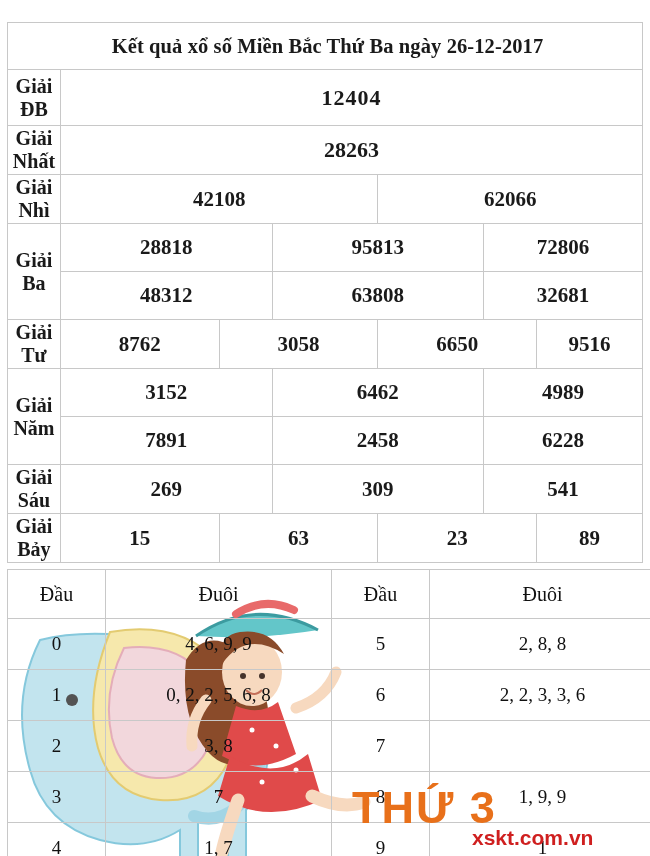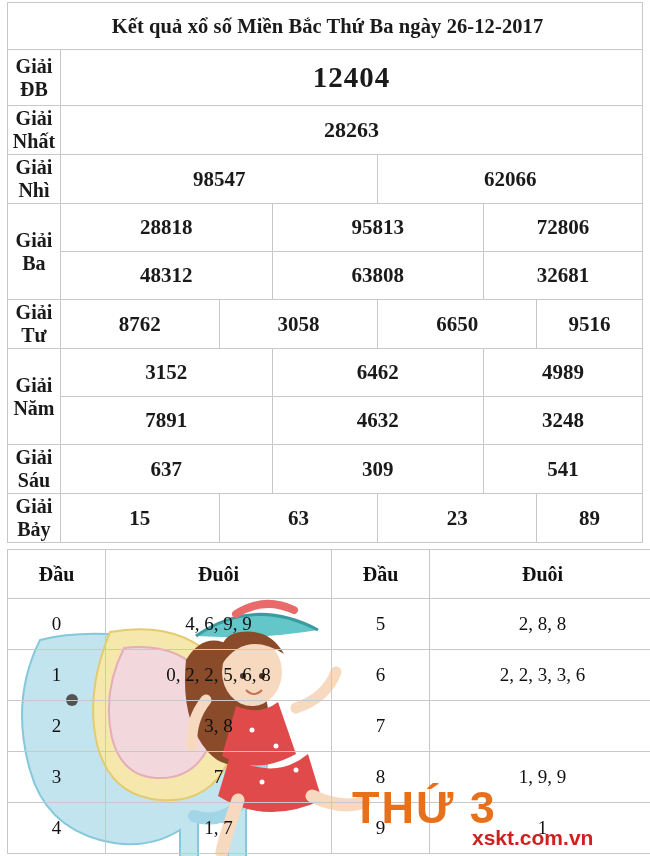--- a/index.html
+++ b/index.html
@@ -11,21 +11,21 @@
     height: 856px;
     background: #ffffff;
     font-family: "Liberation Serif", serif;
     overflow: hidden;
   }
   .page {
     position: relative;
     width: 522px;
     height: 856px;
     box-sizing: border-box;
-    padding: 2px 7px 0 7px;
+    padding: 22px 7px 0 7px;
     background: #fff;
   }
 
   
   table.results {
     width: 636px;
     border-collapse: collapse;
     table-layout: fixed;
   }
   table.results td {
@@ -43,21 +43,21 @@
     letter-spacing: 0.1px;
   }
   td.label {
     width: 192px;
     font-size: 20px;
     font-weight: normal;
     color: #111;
   }
   td.db {
     color: #cc0000;
-    font-size: 29px;
+    font-size: 22px;
     letter-spacing: 1px;
   }
   td.g1 {
     font-size: 22px;
   }
   td.g2, td.g3, td.g5 {
     font-size: 21px;
   }
   td.g4, td.g6, td.g7 {
     font-size: 21px;
@@ -84,21 +84,21 @@
     border: 1px solid #c8c8c8;
     text-align: center;
     vertical-align: middle;
     height: 48px;
     font-size: 19px;
     font-weight: normal;
     color: #111;
     background: transparent;
   }
   table.summary th {
-    font-weight: bold;
+    font-weight: normal;
     font-size: 20px;
     height: 46px;
   }
   .col-dau { width: 95px; }
   .col-duoi { width: 223px; }
 
   
   .art {
     position: absolute;
     left: 0;
@@ -180,21 +180,21 @@
         <td class="db" colspan="11">12404</td>
       </tr>
 
       <tr class="row-g1">
         <td class="label">Giải Nhất</td>
         <td class="g1" colspan="11">28263</td>
       </tr>
 
       <tr class="row-g2">
         <td class="label">Giải Nhì</td>
-        <td class="g2" colspan="6">98547</td>
+        <td class="g2" colspan="6">42108</td>
         <td class="g2" colspan="5">62066</td>
       </tr>
 
       <tr class="row-g3">
         <td class="label" rowspan="2">Giải Ba</td>
         <td class="g3" colspan="4">28818</td>
         <td class="g3" colspan="4">95813</td>
         <td class="g3" colspan="3">72806</td>
       </tr>
       <tr class="row-g3">
@@ -212,27 +212,27 @@
       </tr>
 
       <tr class="row-g5">
         <td class="label" rowspan="2">Giải Năm</td>
         <td class="g5" colspan="4">3152</td>
         <td class="g5" colspan="4">6462</td>
         <td class="g5" colspan="3">4989</td>
       </tr>
       <tr class="row-g5">
         <td class="g5" colspan="4">7891</td>
-        <td class="g5" colspan="4">4632</td>
-        <td class="g5" colspan="3">3248</td>
+        <td class="g5" colspan="4">2458</td>
+        <td class="g5" colspan="3">6228</td>
       </tr>
 
       <tr class="row-g6">
         <td class="label">Giải Sáu</td>
-        <td class="g6" colspan="4">637</td>
+        <td class="g6" colspan="4">269</td>
         <td class="g6" colspan="4">309</td>
         <td class="g6" colspan="3">541</td>
       </tr>
 
       <tr class="row-g7">
         <td class="label">Giải Bảy</td>
         <td class="g7" colspan="3">15</td>
         <td class="g7" colspan="3">63</td>
         <td class="g7" colspan="3">23</td>
         <td class="g7" colspan="2">89</td>

